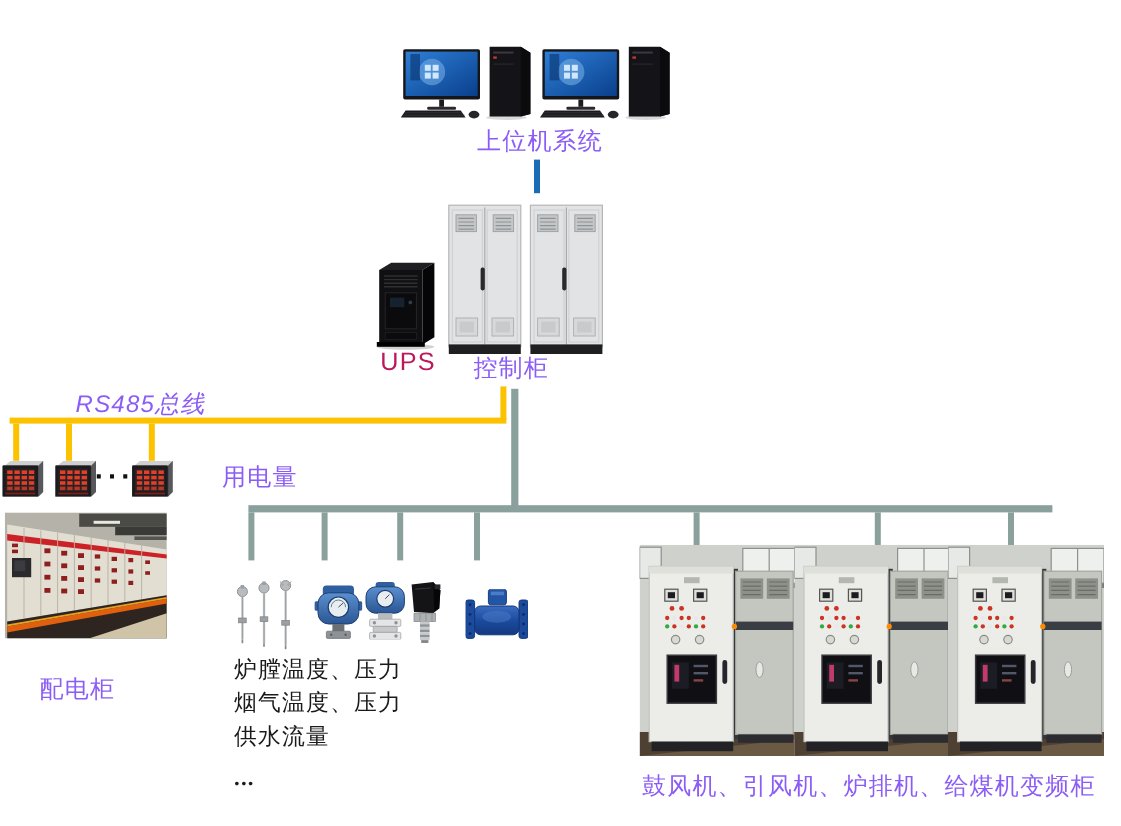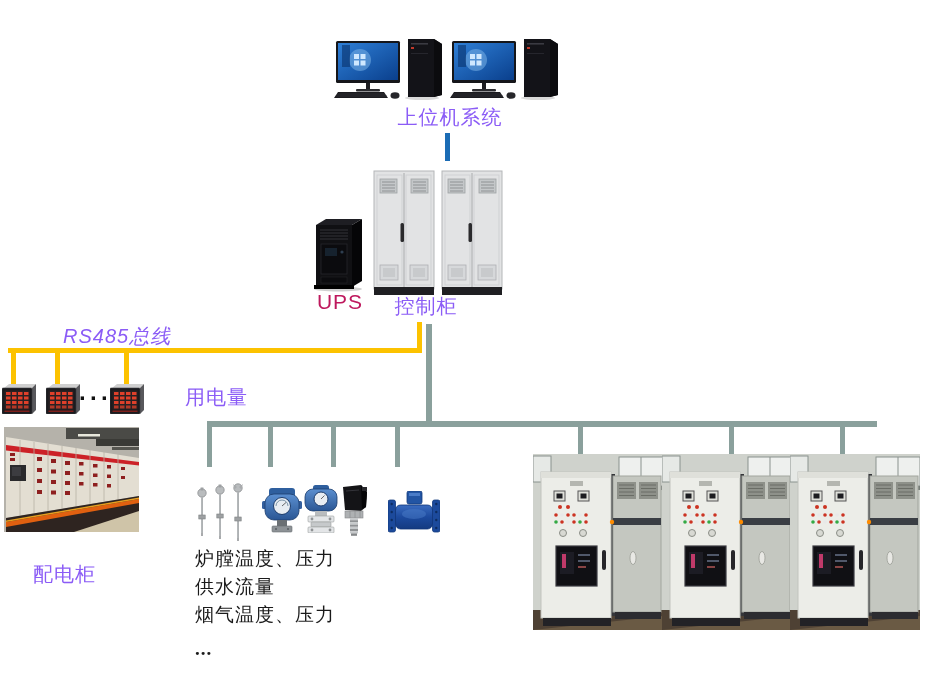--- a/index.html
+++ b/index.html
@@ -463,28 +463,29 @@
     </svg>
   <svg id="bsensor" class="abs">
       <use href="#sym-bsensor" xlink:href="#sym-bsensor"></use>
     </svg>
   <svg id="flowm" class="abs">
       <use href="#sym-flowm" xlink:href="#sym-flowm"></use>
     </svg>
 
   <div id="sensor-text" class="abs">
     <div class="sline">炉膛温度、压力</div>
+    <div class="sline">烟气温度、压力</div>
     <div class="sline">供水流量</div>
-    <div class="sline">烟气温度、压力</div>
     <div class="sline">...</div>
   </div>
 
   <svg id="vfd1" class="abs">
       <use href="#sym-vfd" xlink:href="#sym-vfd"></use>
     </svg>
   <svg id="vfd2" class="abs">
       <use href="#sym-vfd" xlink:href="#sym-vfd"></use>
     </svg>
   <svg id="vfd3" class="abs">
       <use href="#sym-vfd" xlink:href="#sym-vfd"></use>
     </svg>
+  <div id="lbl-vfd" class="lbl center">鼓风机、引风机、炉排机、给煤机变频柜</div>
 
 </div>
 
 </body></html>

